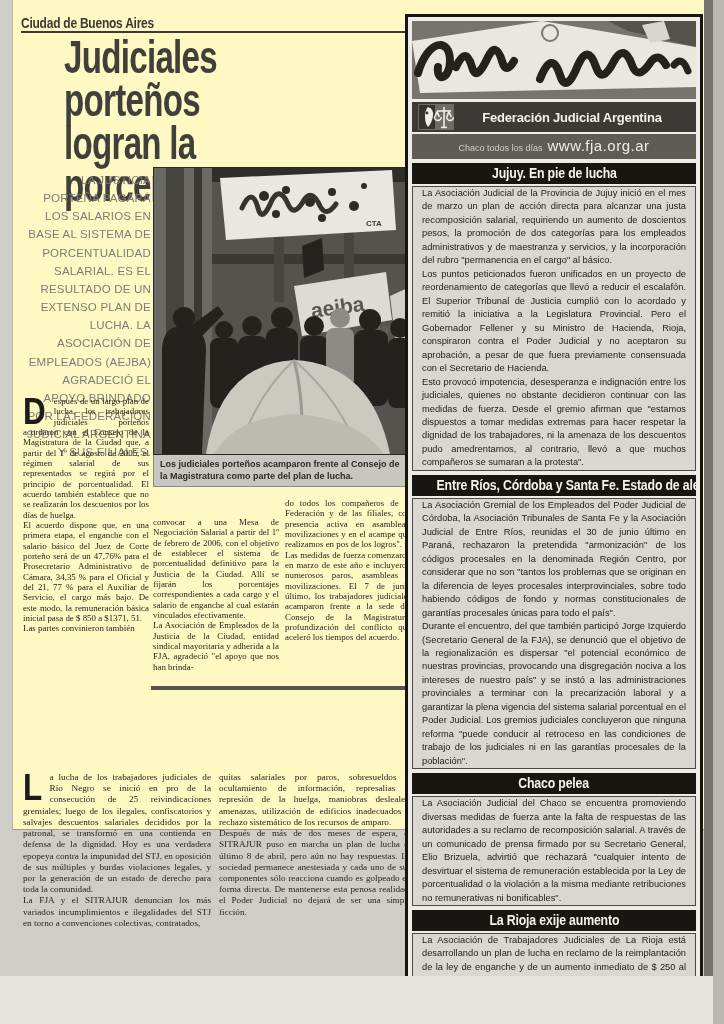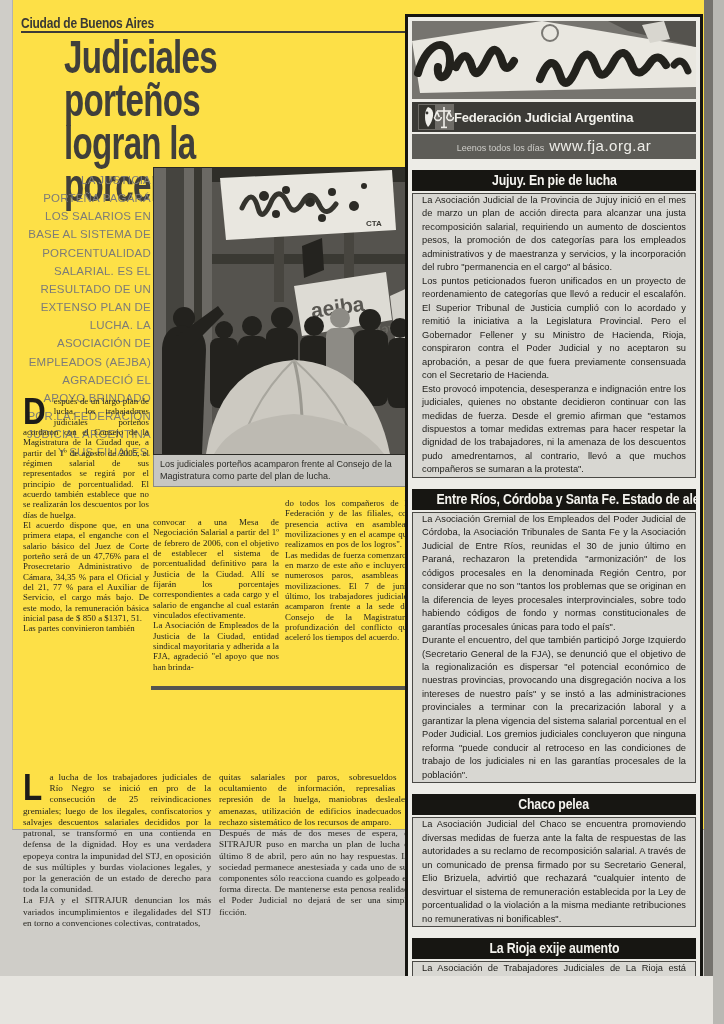--- a/index.html
+++ b/index.html
@@ -1,18 +1,18 @@
 <!DOCTYPE html>
 <html><head>
 <meta charset="utf-8">
 <style>
   html,body{margin:0;padding:0;}
   body{width:724px;height:1024px;background:#dcdad5;font-family:"Liberation Sans",sans-serif;overflow:hidden;}
   .page{position:relative;width:724px;height:1024px;background:#cfcdc8;}
-  .paper{position:absolute;left:12px;top:0;width:692px;height:830px;background:#fde047;
+  .paper{position:absolute;left:12px;top:0;width:692px;height:830px;background:#fef9c3;
          border-left:1px solid #b3b2ad;border-bottom:1px solid #9c9b96;box-sizing:border-box;}
   .edge-dark{position:absolute;left:704px;top:0;width:9px;height:976px;background:#75736e;}
   .edge-light{position:absolute;left:713px;top:0;width:11px;height:1024px;background:#b9b8b3;}
   .below-paper{position:absolute;left:0;top:976px;width:713px;height:48px;background:#e6e4df;}
 
   
   .kicker{position:absolute;border-bottom:2px solid #3c3b38;height:17px;}
   .kicker span{display:inline-block;transform:scaleX(.8);transform-origin:left bottom;
                font-weight:bold;font-size:15px;color:#3a3935;letter-spacing:-.3px;white-space:nowrap;}
   .headline{position:absolute;font-weight:bold;color:#403f3b;letter-spacing:-1px;line-height:.93;}
@@ -25,36 +25,36 @@
 
   .col{position:absolute;font-family:"Liberation Serif",serif;font-size:8.9px;line-height:1.16;
        color:#26251f;text-align:justify;}
   .col .body{white-space:pre-line;}
   .col2w{font-size:9.2px;line-height:1.22;}
   .dropcap{float:left;font-family:"Liberation Sans",sans-serif;font-weight:bold;font-size:37px;
            line-height:.78;margin:2px 4px 0 0;color:#1d1c19;transform:scaleX(.85);transform-origin:left top;}
 
   figure.photo{position:absolute;left:140px;top:167px;width:258px;margin:0;}
   figure.photo svg{display:block;border:1px solid #2a2925;}
-  figcaption{background:#c7c6c1;color:#2c2b27;font-size:9px;font-weight:normal;
+  figcaption{background:#c7c6c1;color:#2c2b27;font-size:9px;font-weight:bold;
              padding:4px 6px;line-height:1.3;border:1px solid #8b8a85;border-top:none;}
 
   .rule-thick{position:absolute;left:138px;top:686px;width:260px;height:4px;background:#55544f;}
 
   
   .sidebar{position:absolute;left:392px;top:14px;width:298px;border:3px solid #161511;
            background:#edece7;box-sizing:border-box;padding:4px;}
   .sb-banner svg{display:block;}
   .sb-brand{display:flex;align-items:center;background:#3b3a36;height:30px;margin-top:3px;padding:0 6px;}
-  .sb-brand .brand-text{flex:1;color:#f2f1ec;font-weight:bold;font-size:13px;letter-spacing:-.2px;}
+  .sb-brand .brand-text{flex:1;text-align:center;color:#f2f1ec;font-weight:bold;font-size:13px;letter-spacing:-.2px;}
   .sb-url{display:flex;align-items:baseline;justify-content:center;gap:5px;background:#5d5c57;
           height:25px;margin-top:2px;padding-top:3px;box-sizing:border-box;}
   .sb-url .tag{font-size:9px;color:#cfceca;}
   .sb-url .url{font-size:15px;font-weight:normal;color:#eeede8;letter-spacing:.5px;}
-  .sb-sec{margin-top:11px;}
+  .sb-sec{margin-top:4px;}
   .sb-head{background:#171612;height:21px;text-align:center;overflow:hidden;}
   .sb-head span{display:inline-block;transform:scaleX(.85);transform-origin:center top;
                 color:#f4f3ee;font-weight:bold;font-size:14.5px;line-height:21px;letter-spacing:-.2px;white-space:nowrap;}
   .sb-body{background:#d8d7d2;border:1px solid #4a4945;margin-top:2px;padding:0 9px;
            font-size:9.3px;line-height:1.45;color:#22211d;text-align:justify;white-space:pre-line;}
 </style>
 </head>
 <body>
 
 <div class="page">
@@ -183,21 +183,21 @@
             <line x1="19" y1="7" x2="33" y2="7"></line>
             <path d="M16.5,13 a3.4,3.4 0 0 0 6.8,0 M19,7.6 l-2.2,5.4 M19,7.6 l2.3,5.4"></path>
             <path d="M28.7,13 a3.4,3.4 0 0 0 6.8,0 M31,7.6 l-2.2,5.4 M31,7.6 l2.3,5.4"></path>
             <line x1="23" y1="23.4" x2="29" y2="23.4"></line>
           </g>
         </svg>
         <span class="brand-text">Federación Judicial Argentina</span>
       </div>
 
       <div class="sb-url">
-        <span class="tag">Leenos todos los días</span>
+        <span class="tag">Chaco todos los días</span>
         <span class="url">www.fja.org.ar</span>
       </div>
 
       <section class="sb-sec">
         <div class="sb-head">
           <span>Jujuy. En pie de lucha</span>
         </div>
         <div class="sb-body">La Asociación Judicial de la Provincia de Jujuy inició en el mes de marzo un plan de acción directa para alcanzar una justa recomposición salarial, requiriendo un aumento de doscientos pesos, la promoción de dos categorías para los empleados administrativos y de maestranza y servicios, y la incorporación del rubro "permanencia en el cargo" al básico.
 Los puntos peticionados fueron unificados en un proyecto de reordenamiento de categorías que llevó a reducir el escalafón. El Superior Tribunal de Justicia cumplió con lo acordado y remitió la iniciativa a la Legislatura Provincial. Pero el Gobernador Fellener y su Ministro de Hacienda, Rioja, conspiraron contra el Poder Judicial y no aceptaron su aprobación, a pesar de que fuera previamente consensuada con el Secretario de Hacienda.
 Esto provocó impotencia, desesperanza e indignación entre los judiciales, quienes no obstante decidieron continuar con las medidas de fuerza. Desde el gremio afirman que "estamos dispuestos a tomar medidas extremas para hacer respetar la dignidad de los trabajadores, ni la amenaza de los descuentos pudo amedrentarnos, al contrario, llevó a que muchos compañeros se sumaran a la protesta".</div>

